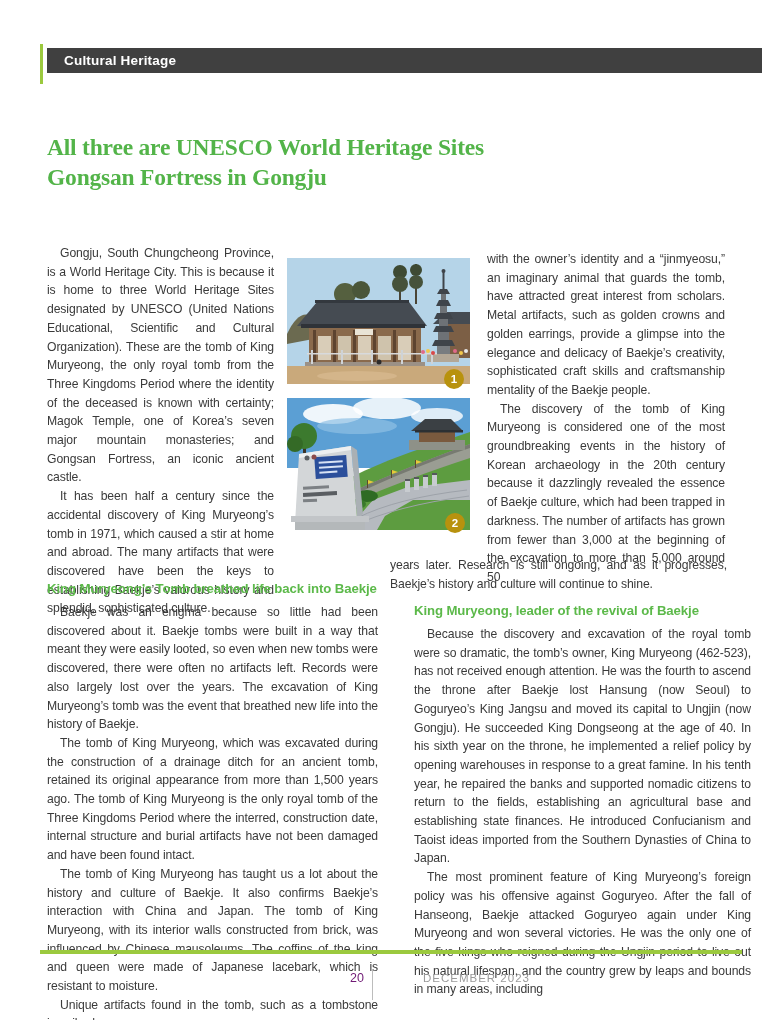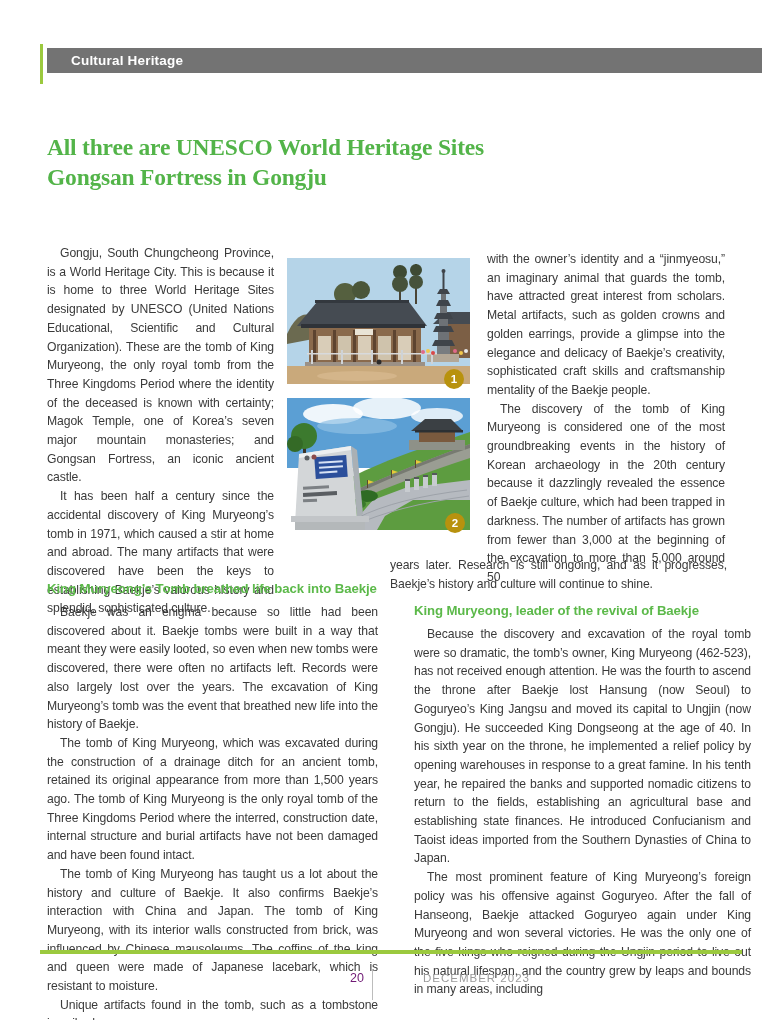--- a/index.html
+++ b/index.html
@@ -3,22 +3,22 @@
 <meta charset="utf-8">
 <style>
   html,body{margin:0;padding:0;background:#e9e9e9;}
   .page{
     position:relative;width:762px;height:1020px;margin:0 auto;
     background:#ffffff;overflow:hidden;
     font-family:"Liberation Sans","DejaVu Sans",sans-serif;color:#3a3a3a;
   }
   .accent-strip{position:absolute;left:40px;top:44px;width:3px;height:40px;background:#9bc93e;}
   .topbar{
-    position:absolute;left:47px;top:48px;width:715px;height:25px;background:#737373;
-    color:#ffffff;font-weight:bold;font-size:13.5px;line-height:25px;padding-left:24px;
+    position:absolute;left:47px;top:48px;width:715px;height:25px;background:#404040;
+    color:#ffffff;font-weight:bold;font-size:13.5px;line-height:25px;padding-left:17px;
     box-sizing:border-box;letter-spacing:.2px;
   }
   .title{
     position:absolute;left:47px;top:132px;width:680px;margin:0;
     font-family:"Liberation Serif","DejaVu Serif",serif;font-weight:bold;
     font-size:23.5px;line-height:30px;color:#53b449;letter-spacing:-.2px;
   }
   .col{position:absolute;text-align:justify;font-size:12.2px;line-height:18.7px;letter-spacing:-.1px;}
   .col p{margin:0;}
   .col p.indent{text-indent:13px;}

